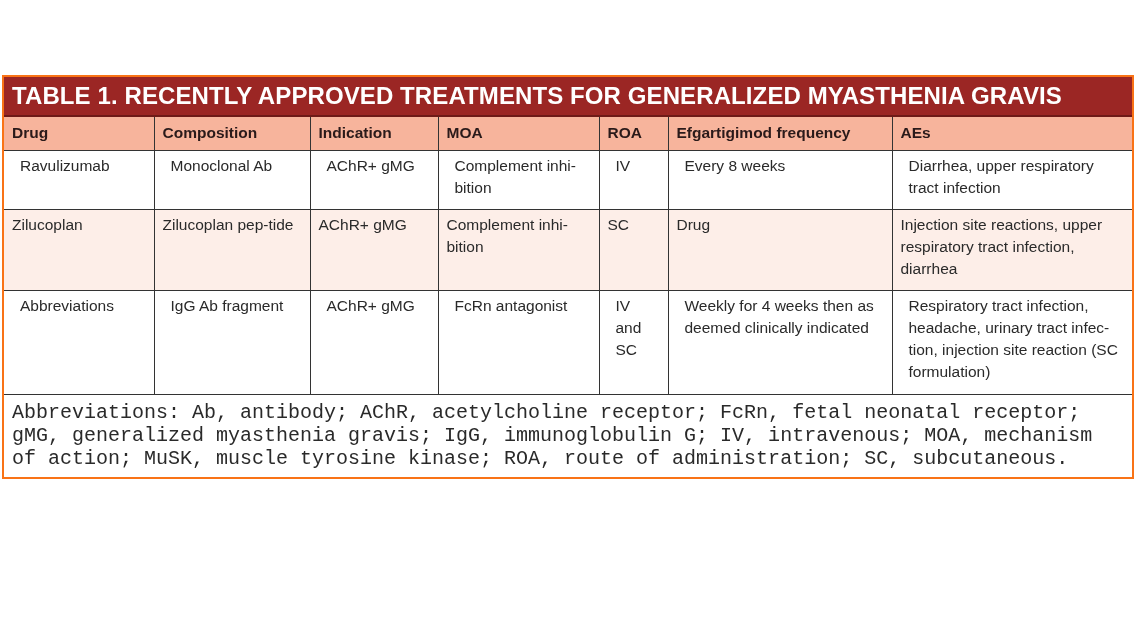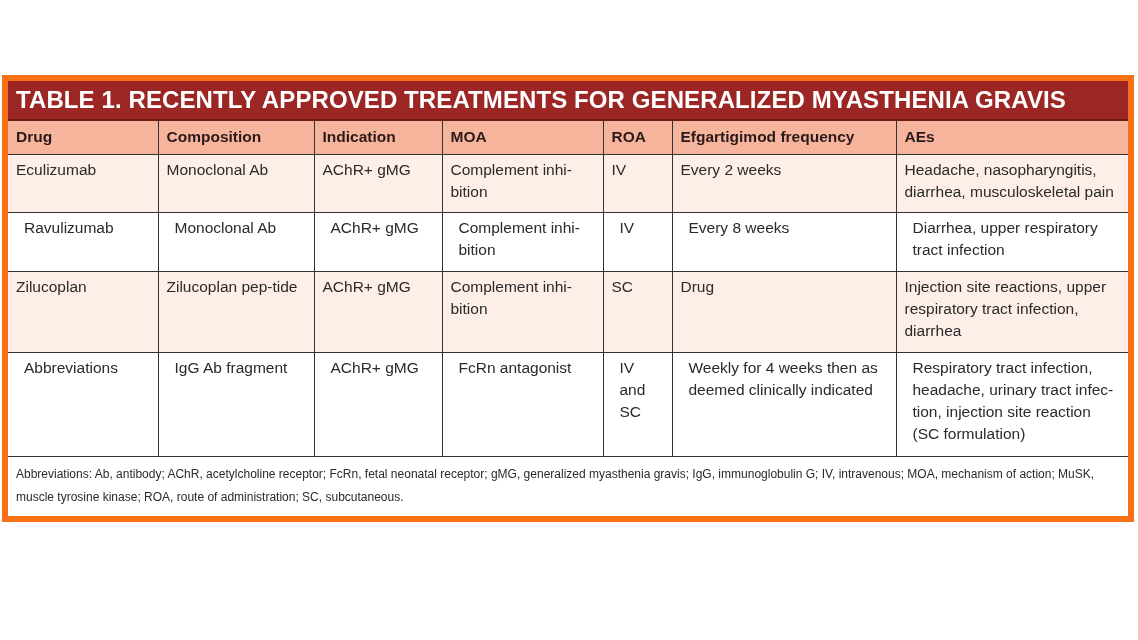--- a/index.html
+++ b/index.html
@@ -2,21 +2,21 @@
 <html><head>
 <meta charset="utf-8">
 <style>
   html, body { margin:0; padding:0; }
   body {
     width:1138px; height:640px; background:#ffffff; position:relative; overflow:hidden;
     font-family: "Liberation Sans", "DejaVu Sans", sans-serif;
   }
   .table-wrap {
     position:absolute; left:2px; top:75px; width:1132px;
-    border:6px solid #f97316; box-sizing:border-box; background:#fff;
+    border:2px solid #f97316; box-sizing:border-box; background:#fff;
   }
   .title-bar {
     background:#9b2624; color:#ffffff; height:38px; line-height:38px;
     font-weight:bold; font-size:24px; padding-left:8px; letter-spacing:0.1px;
     border-bottom:2px solid #6e1a18; white-space:nowrap; overflow:hidden;
   }
   table { border-collapse:collapse; width:100%; table-layout:fixed; }
   col.c1{width:150px;} col.c2{width:156px;} col.c3{width:128px;} col.c4{width:161px;}
   col.c5{width:69px;} col.c6{width:224px;} col.c7{width:auto;}
   th, td {
@@ -24,21 +24,21 @@
     padding:4px 8px 4px 8px; font-size:15.5px; line-height:22px; color:#2a2a2a;margin-top:48px;
   }
   tr:first-child th { border-top:none; }
   th:first-child, td:first-child { border-left:none; }
   th:last-child, td:last-child { border-right:none; }
   th { background:#f7b49c; font-weight:bold; color:#2a1a1a; height:25px; padding-top:5px; padding-bottom:3px; }
   tr.odd td { background:#fdeee8; }
   tr.even td { background:#ffffff;padding-left:16px; }
   tr.r1 td { height:49px; } tr.r2 td { height:50px; } tr.r3 td { height:72px; }
   tr.r4 td { height:95px; } tr.r5 td { height:50px; }
-  td.foot { background:#ffffff; font-size:12px; line-height:23px; padding:6px 8px 7px 8px; border-bottom:none; }
+  td.foot { background:#ffffff; font-size:20px; line-height:23px; padding:6px 8px 7px 8px; border-bottom:none;font-family:Liberation Mono, monospace; }
 </style>
 </head>
 <body>
 
 <div class="table-wrap">
   <div class="title-bar">TABLE 1. RECENTLY APPROVED TREATMENTS FOR GENERALIZED MYASTHENIA GRAVIS</div>
   <table>
     <colgroup>
         <col class="c1">
         <col class="c2">
@@ -53,29 +53,20 @@
         <th>Drug</th>
         <th>Composition</th>
         <th>Indication</th>
         <th>MOA</th>
         <th>ROA</th>
         <th>Efgartigimod frequency</th>
         <th>AEs</th>
       </tr>
     </thead>
     <tbody>
-      <tr class="odd r1">
-        <td>Eculizumab</td>
-        <td>Monoclonal Ab</td>
-        <td>AChR+ gMG</td>
-        <td>Complement inhi-bition</td>
-        <td>IV</td>
-        <td>Every 2 weeks</td>
-        <td>Headache, nasopharyngitis, diarrhea, musculoskeletal pain</td>
-      </tr>
       <tr class="even r2">
         <td>Ravulizumab</td>
         <td>Monoclonal Ab</td>
         <td>AChR+ gMG</td>
         <td>Complement inhi-bition</td>
         <td>IV</td>
         <td>Every 8 weeks</td>
         <td>Diarrhea, upper respiratory tract infection</td>
       </tr>
       <tr class="odd r3">

